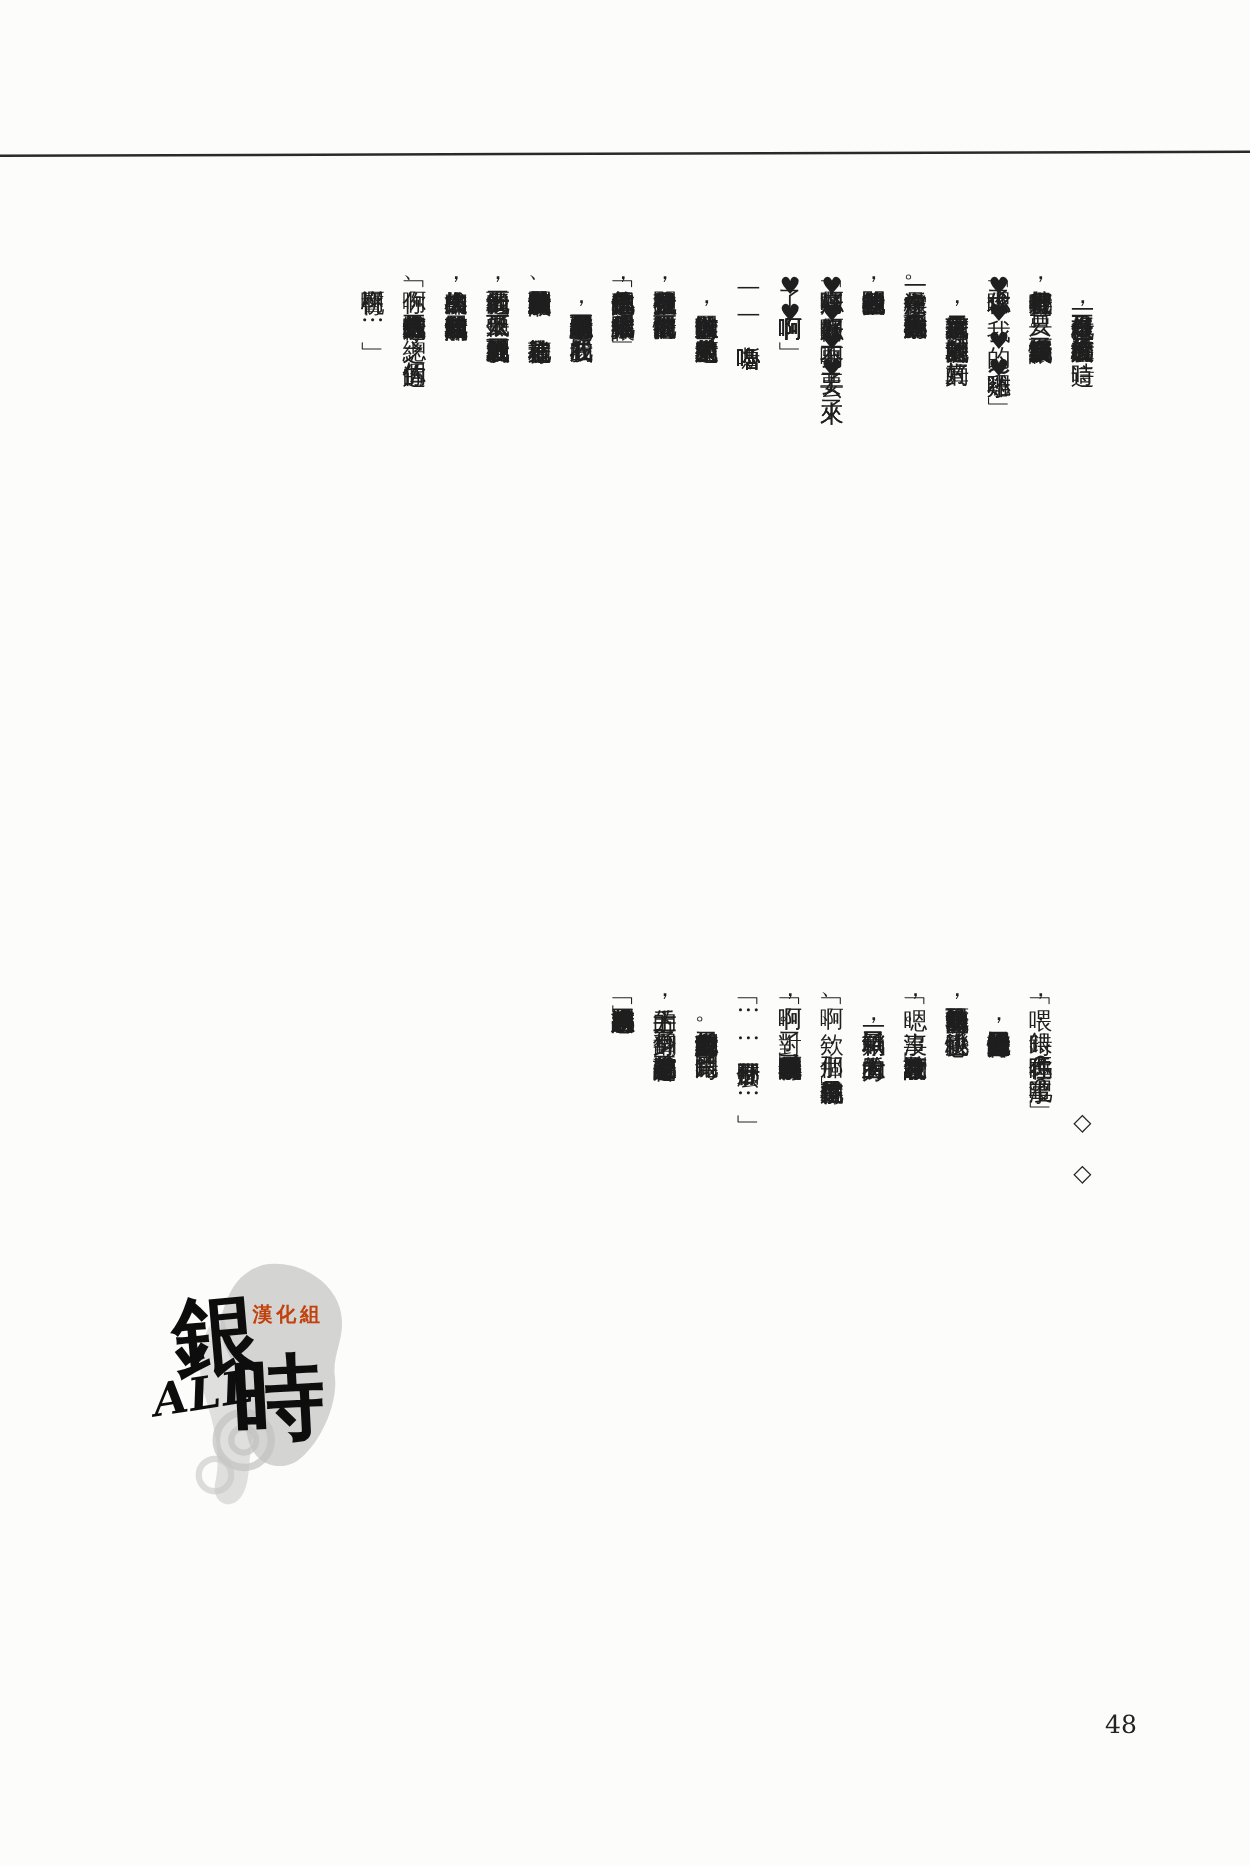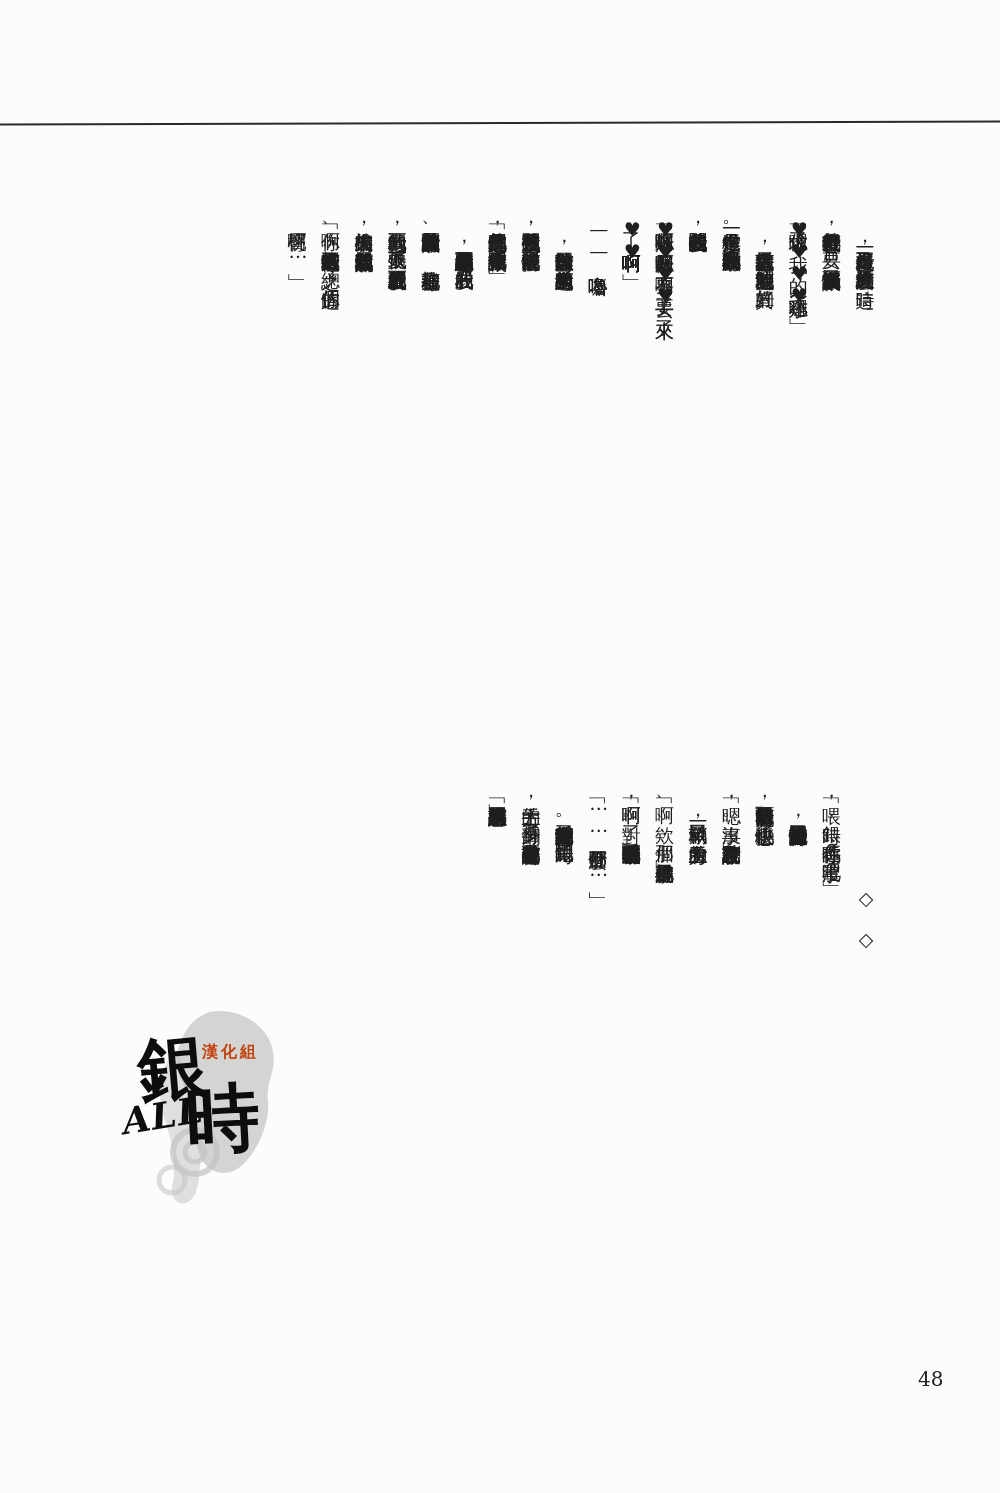--- a/index.html
+++ b/index.html
@@ -54,21 +54,20 @@
     position:absolute;left:62px;top:92px;
     font-size:36px;font-weight:bold;font-style:italic;color:#0d0d0d;
     transform:rotate(-9deg);
     letter-spacing:1px;
     font-family:"DejaVu Serif","Liberation Serif",serif;
   }
   .page-number{
     position:absolute;left:884px;top:1367px;
     font-size:20px;color:#242424;
     font-family:"DejaVu Serif","Liberation Serif",serif;
-    margin-left:34px;
   }
 </style>
 </head>
 <body>
 
 <div class="page">
 
   <div class="top-rule"></div>
 
   <div class="vblock top-block">

